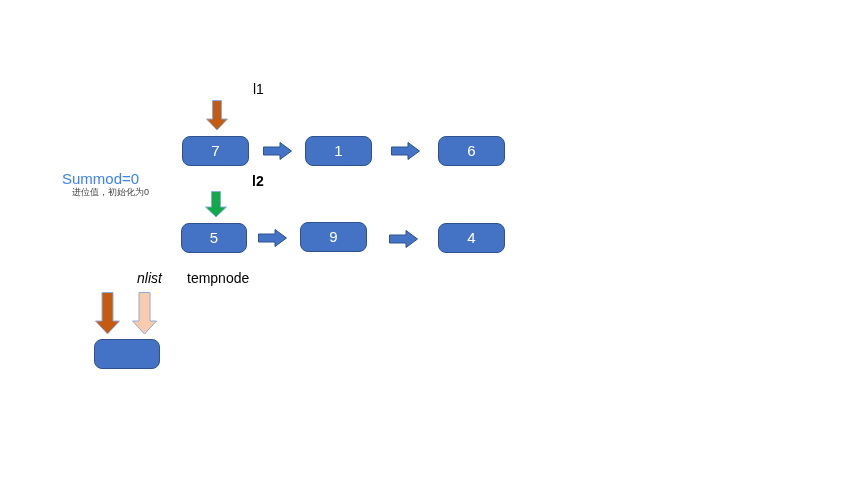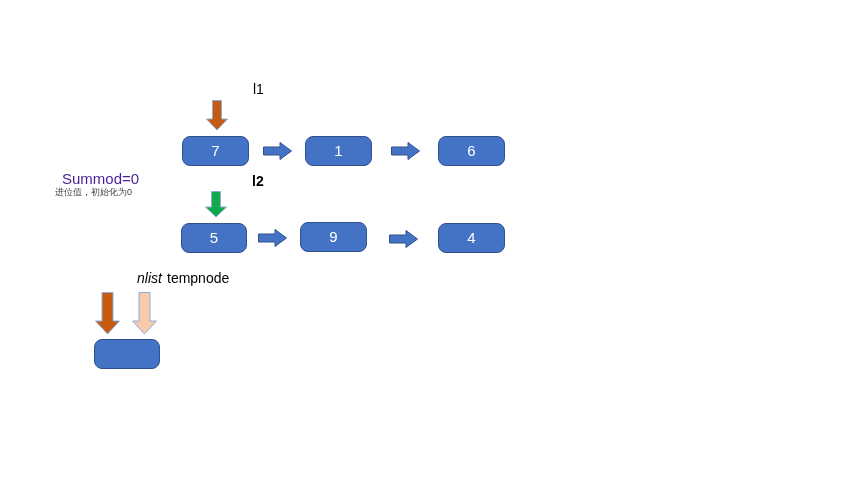--- a/index.html
+++ b/index.html
@@ -32,21 +32,21 @@
   .ptr-label {
     position: absolute;
     color: #000000;
     font-size: 14px;
     line-height: 16px;
     white-space: nowrap;
     padding-left: 44px;
   }
   .summod-label {
     position: absolute;
-    color: #4c1d95;
+    color: #3b82f6;
     font-size: 15px;
     line-height: 17px;
     white-space: nowrap;
   }
   .summod-note {
     position: absolute;
     color: #3f3f3f;
     font-size: 9px;
     line-height: 11px;
     white-space: nowrap;
@@ -78,21 +78,21 @@
 
   <svg class="abs" style="left:391px; top:142px;" width="29" height="18" viewBox="0 0 29 18">
     <polygon points="0.5,5 17,5 17,0.5 28.5,9 17,17.5 17,13 0.5,13" fill="#4472C4" stroke="#2F528F" stroke-width="1"></polygon>
   </svg>
 
   <div class="node" style="left:438px; top:136px;">
     <span>6</span>
   </div>
 
   <div class="summod-label" style="left:62px; top:170px;">Summod=0</div>
-  <div class="summod-note" style="left:55px; top:187px;">进位值，初始化为0</div>
+  <div class="summod-note" style="left:72px; top:187px;">进位值，初始化为0</div>
 
   <div class="ptr-label" style="left:208px; top:173px;font-weight:bold;">l2</div>
 
   <svg class="abs" style="left:205px; top:191px;" width="22" height="27" viewBox="0 0 22 27">
     <polygon points="6.5,0.5 15.5,0.5 15.5,16 21.5,16 11,26 0.5,16 6.5,16" fill="#12A94D" stroke="#8FAADC" stroke-width="1"></polygon>
   </svg>
 
   <div class="node" style="left:181px; top:223px; width:66px;">
     <span>5</span>
   </div>
@@ -107,21 +107,21 @@
 
   <svg class="abs" style="left:389px; top:230px;" width="29" height="18" viewBox="0 0 29 18">
     <polygon points="0.5,5 17,5 17,0.5 28.5,9 17,17.5 17,13 0.5,13" fill="#4472C4" stroke="#2F528F" stroke-width="1"></polygon>
   </svg>
 
   <div class="node" style="left:438px; top:223px;">
     <span>4</span>
   </div>
 
   <div class="ptr-label" style="left:93px; top:270px;font-style:italic;">nlist</div>
-  <div class="ptr-label" style="left:123px; top:270px;">tempnode</div>
+  <div class="ptr-label" style="left:143px; top:270px;">tempnode</div>
 
   <svg class="abs" style="left:95px; top:292px;" width="25" height="43" viewBox="0 0 25 43">
     <polygon points="7,0.5 18,0.5 18,29 24.5,29 12.5,42 0.5,29 7,29" fill="#C55A11" stroke="#8FAADC" stroke-width="1"></polygon>
   </svg>
 
   <svg class="abs" style="left:132px; top:292px;" width="25" height="43" viewBox="0 0 25 43">
     <polygon points="7,0.5 18,0.5 18,29 24.5,29 12.5,42 0.5,29 7,29" fill="#F8CBAD" stroke="#8FAADC" stroke-width="1"></polygon>
   </svg>
 
   <div class="node" style="left:94px; top:339px; width:66px;">

